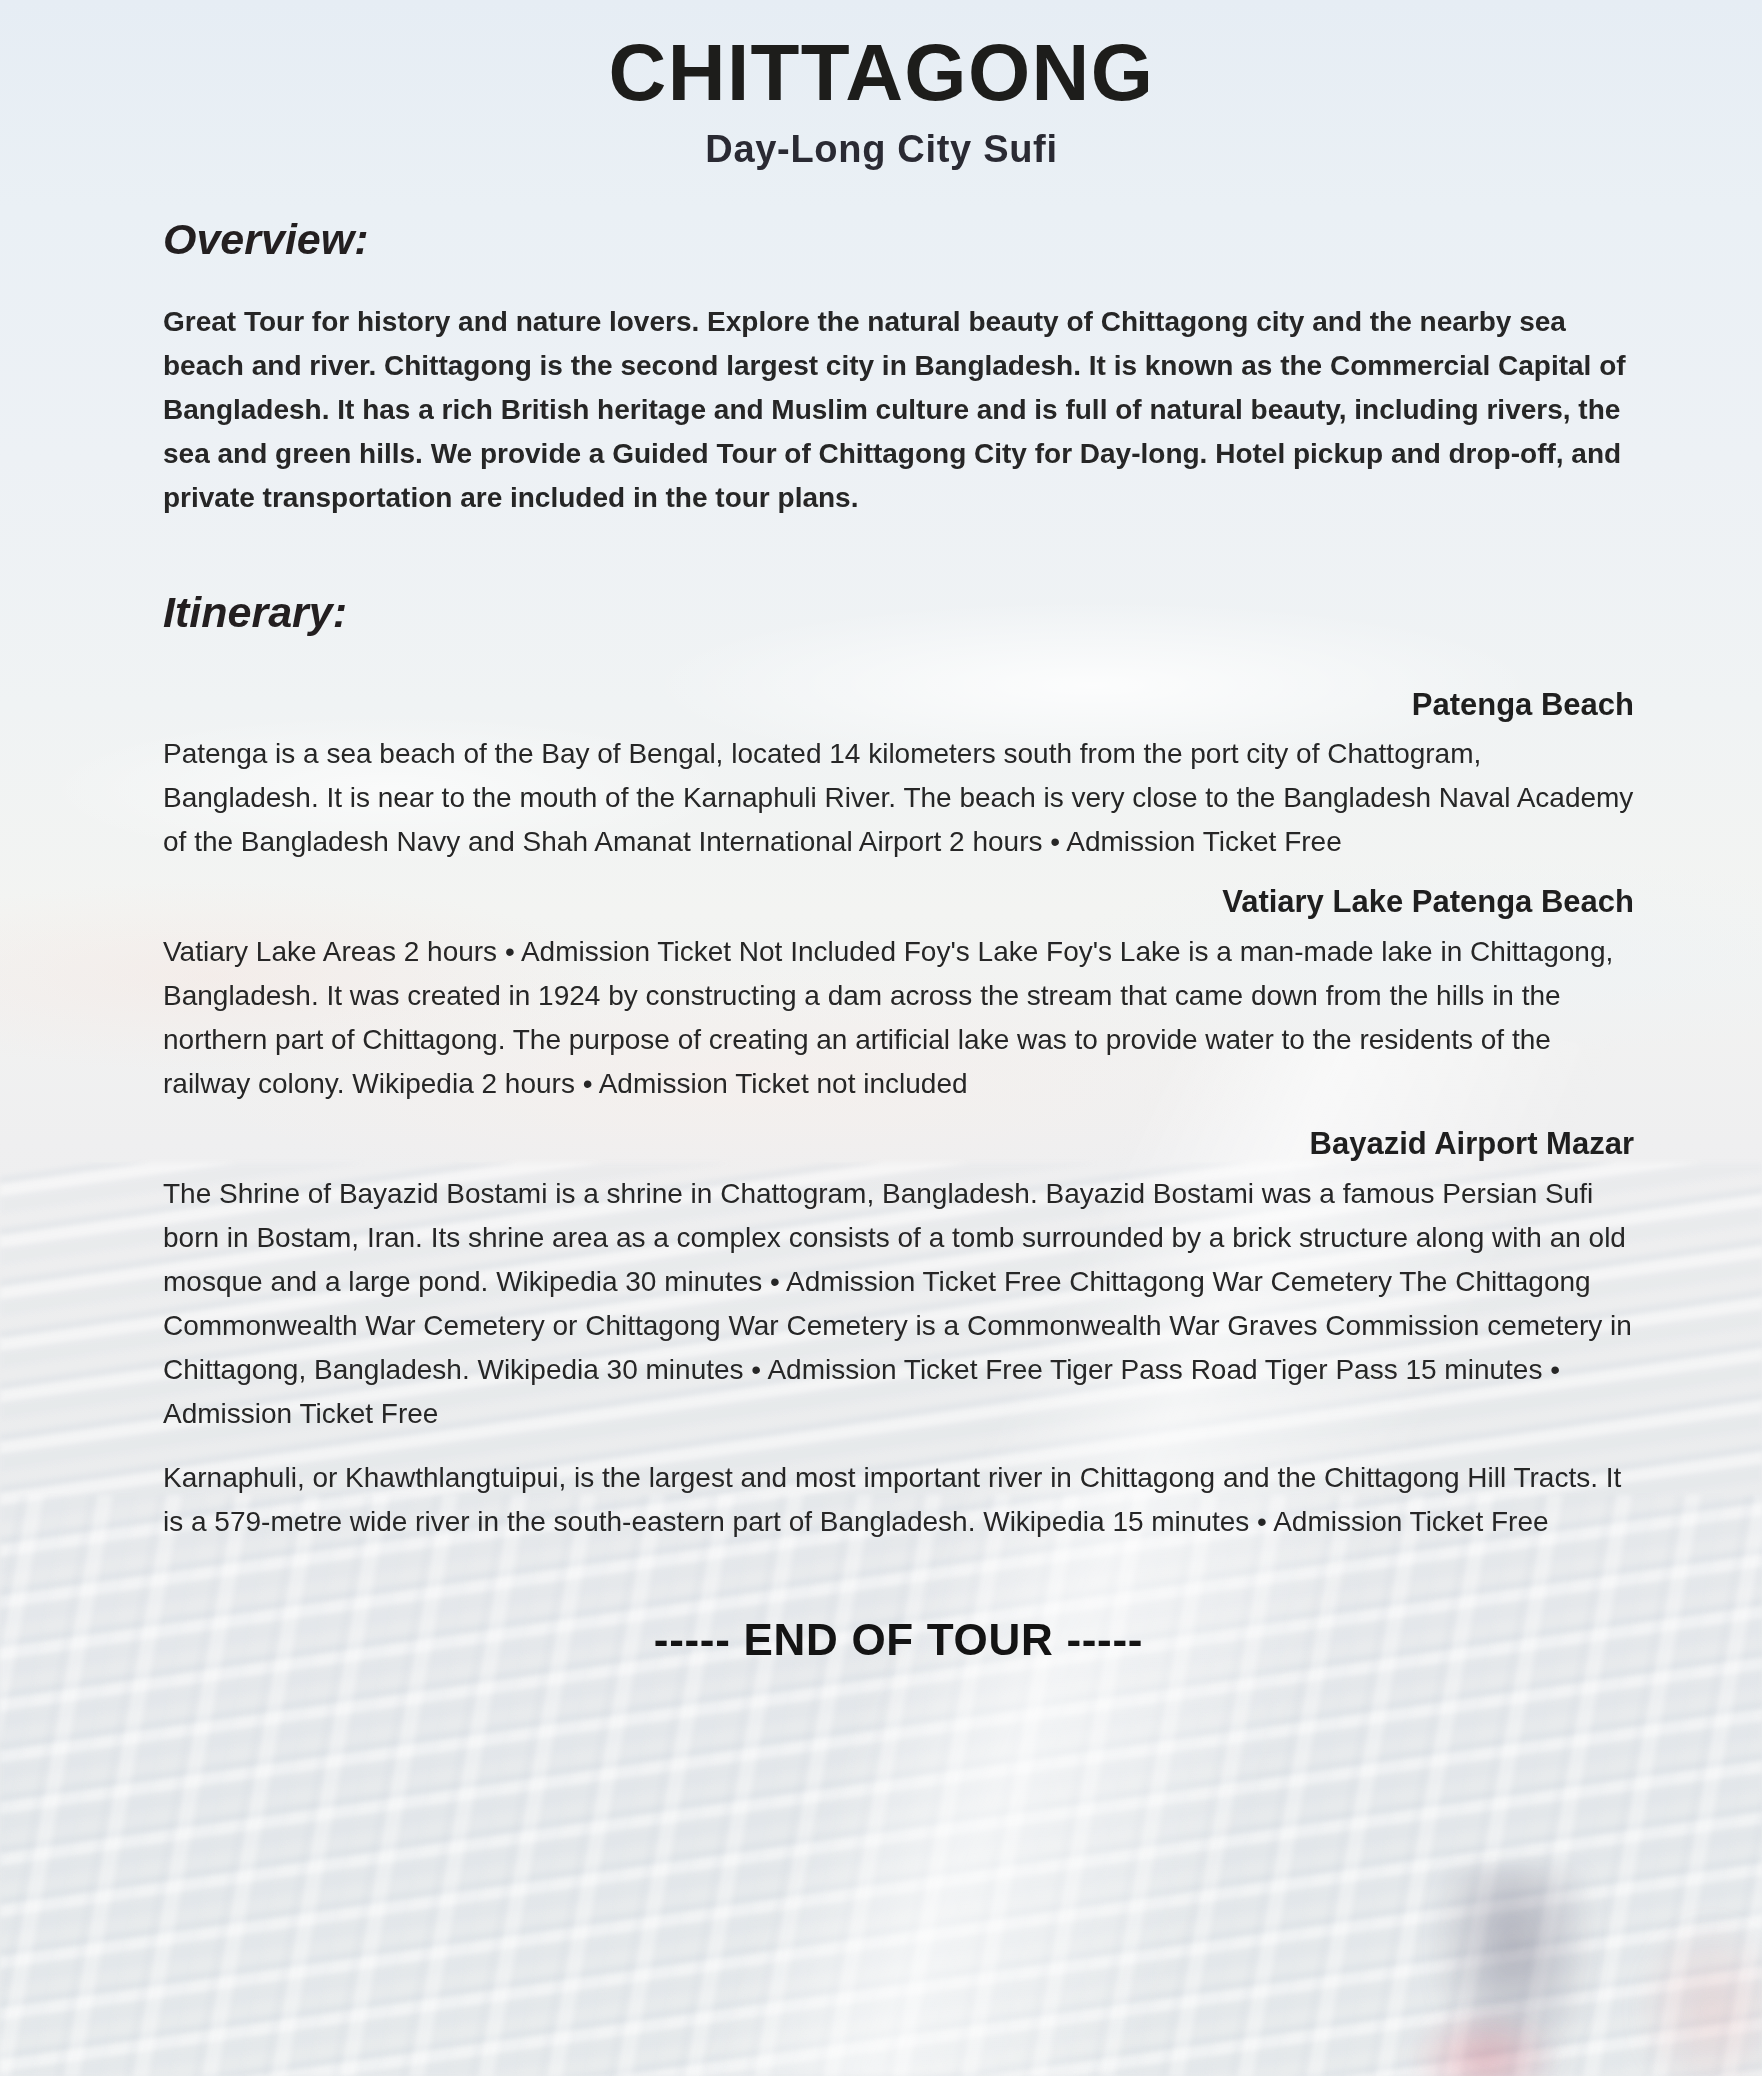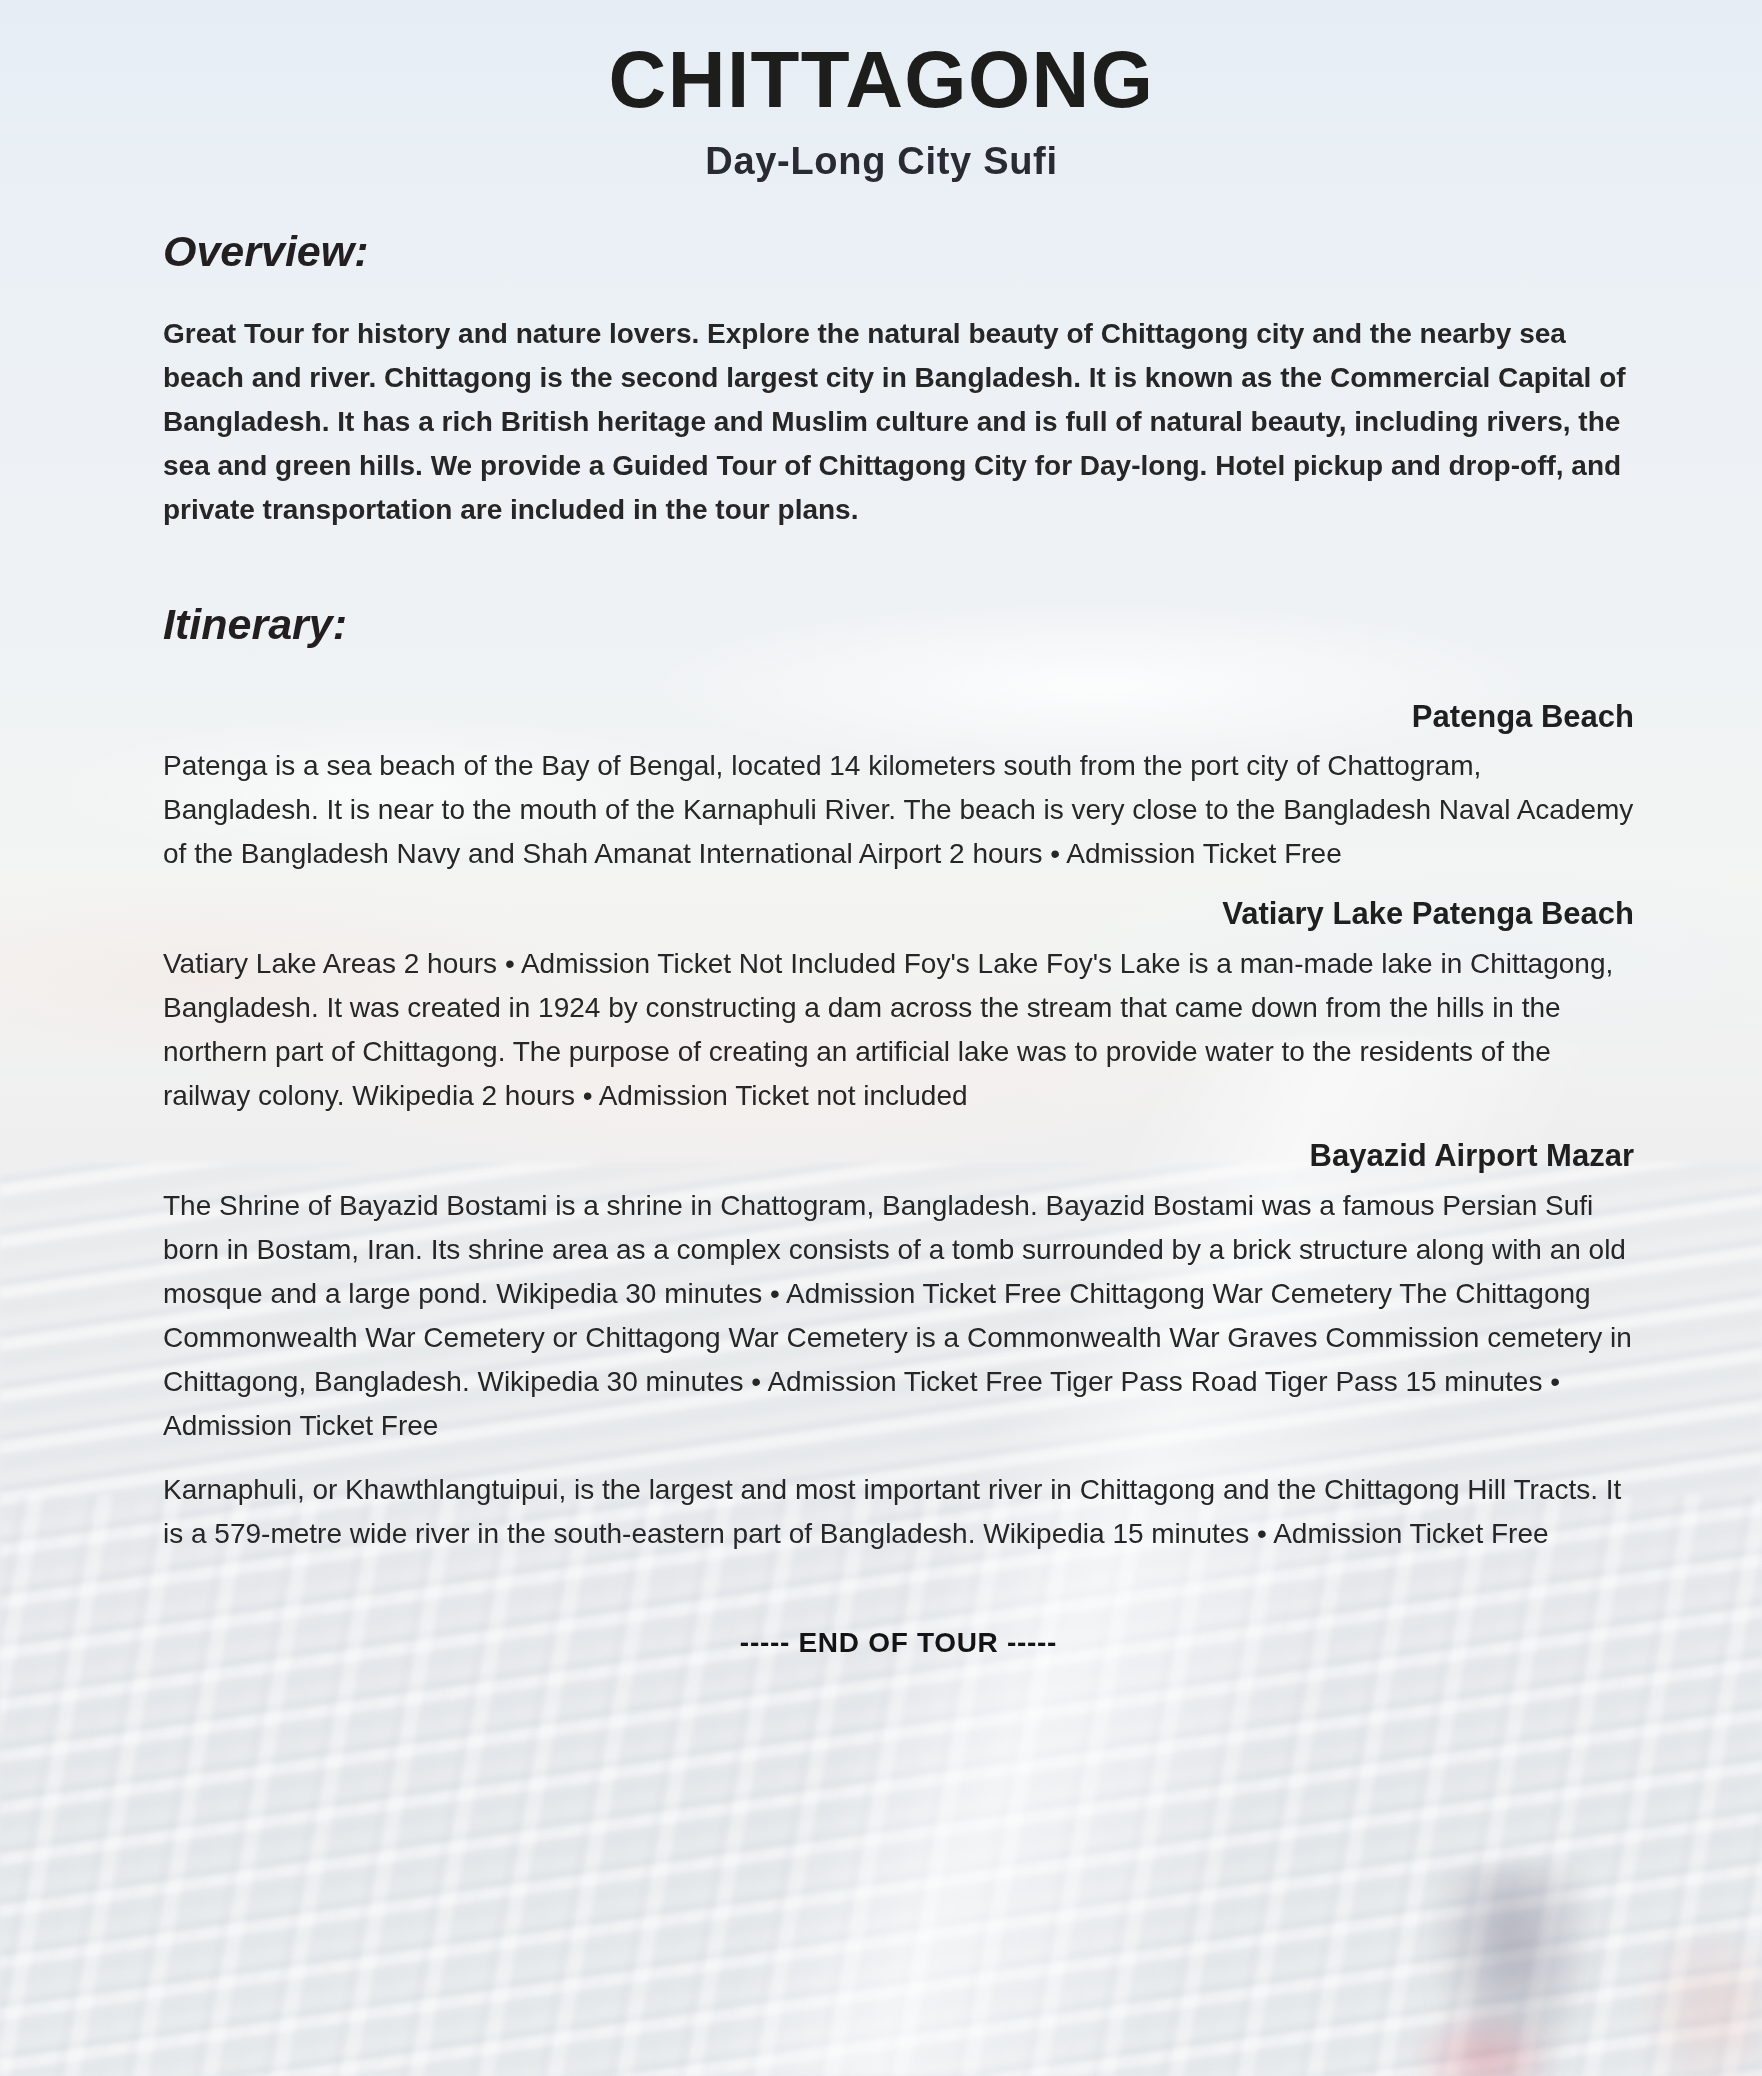--- a/index.html
+++ b/index.html
@@ -83,21 +83,21 @@
     background: radial-gradient(ellipse at 50% 50%, rgba(225,150,150,.22), rgba(225,150,150,0) 72%);
     filter: blur(11.4px);
   }
 
   
   .content { position: relative; z-index: 2; }
 
   .doc-header { text-align: center; padding-top: 20px; }
 
   .doc-title {
-    margin: 15px;
+    margin: 8px;
     font-size: 80px;
     line-height: 1.12;
     font-weight: 800;
     letter-spacing: 1.4px;
     color: #1d1d1b;
   }
 
   .doc-subtitle {
     margin-top: 10px;
     font-size: 38px;
@@ -135,21 +135,21 @@
     font-size: 31px;
     line-height: 1.15;
     font-weight: 700;
     color: #1f1f1f;
     text-align: right;
   }
 
   .end-line {
     margin-top: 71px;
     text-align: center;
-    font-size: 28px;
+    font-size: 44px;
     font-weight: 800;
     letter-spacing: 0.7px;
     color: #141414;
   }
 </style>
 </head>
 <body>
 
 <div class="page">
 

